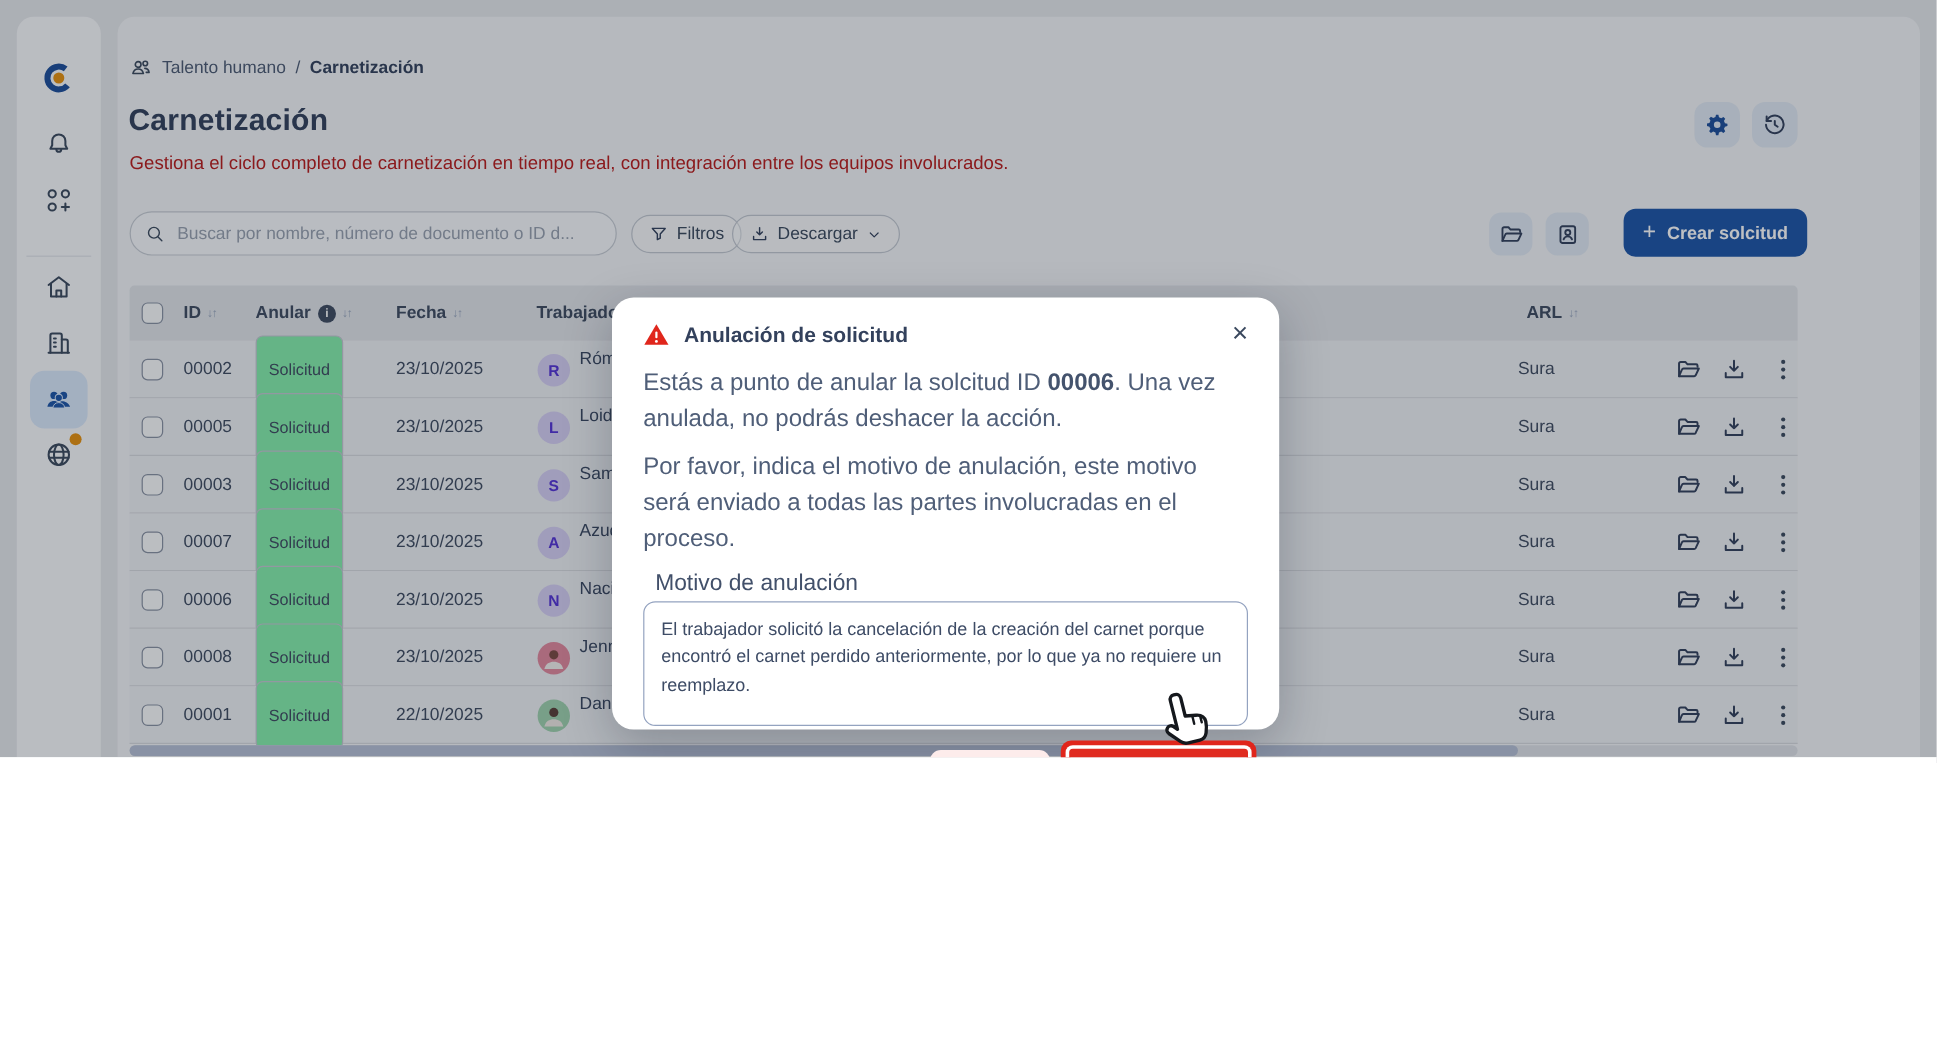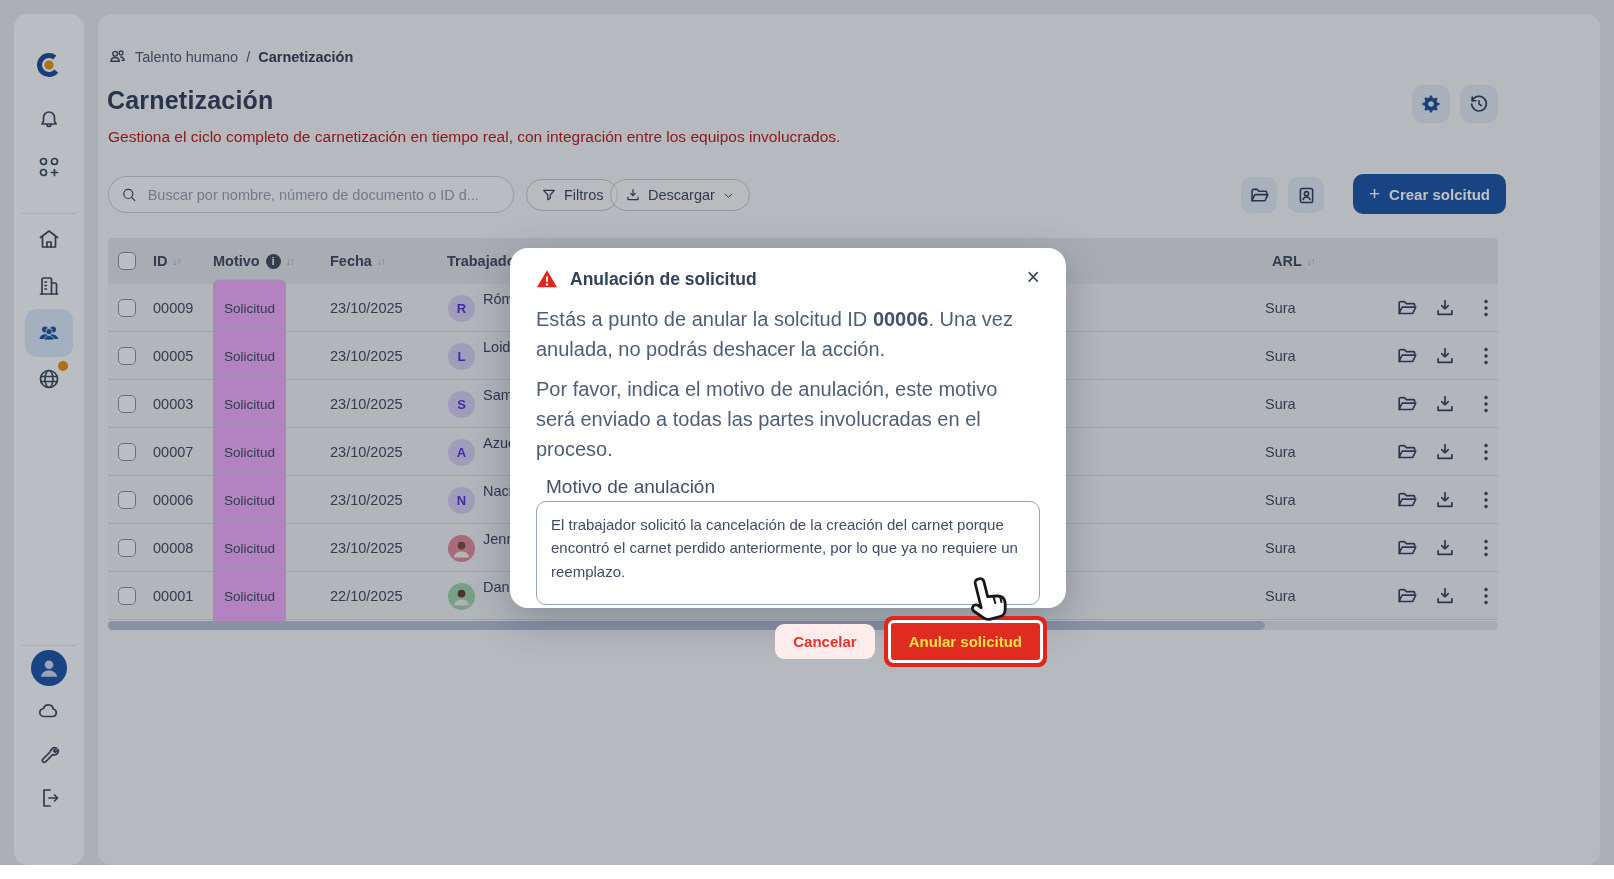--- a/index.html
+++ b/index.html
@@ -1,17 +1,17 @@
 <!DOCTYPE html>
 <html><head>
 <meta charset="utf-8">
 <style>
   html,body{margin:0;padding:0;}
   body{width:1614px;height:879px;font-family:"Liberation Sans",sans-serif;-webkit-font-smoothing:antialiased;}
-  .stage{position:relative;width:1614px;height:865px;background:#e7e9ec;overflow:hidden;}
+  .stage{position:relative;width:1614px;height:631px;background:#e7e9ec;overflow:hidden;}
   .main-panel{position:absolute;left:98px;top:14px;width:1502px;height:851px;background:#f4f6f8;border-radius:14px;}
   
   .sidebar{position:absolute;left:14px;top:14px;width:70px;height:851px;background:#fafbfd;border-radius:14px;}
   .sb-ic{position:absolute;left:23px;width:24px;height:24px;cursor:pointer;}
   .sb-div{position:absolute;left:8px;right:8px;height:1px;background:#e2e5ea;}
   .active-pill{position:absolute;left:11px;width:48px;height:48px;border-radius:12px;background:#dbe9fb;}
   .active-dot{position:absolute;left:44px;width:10px;height:10px;border-radius:50%;background:#e8920f;}
   .sb-avatar{position:absolute;left:17px;width:36px;height:36px;border-radius:50%;background:#1d55a8;display:flex;align-items:center;justify-content:center;}
   
   .crumb{position:absolute;left:108px;top:47px;display:flex;align-items:center;gap:8px;font-size:14.5px;color:#4d5b74;}
@@ -28,21 +28,21 @@
   .tool-sq{position:absolute;top:177px;width:36px;height:36px;border-radius:10px;background:#e1e9f4;display:flex;align-items:center;justify-content:center;cursor:pointer;}
   .create-btn{position:absolute;left:1353px;top:174px;height:40px;padding:0 16px;border-radius:10px;background:#1e56a8;color:#fff;font-size:15px;font-weight:700;display:flex;align-items:center;gap:9px;cursor:pointer;}
   .create-btn .plus{font-size:19px;font-weight:400;}
   
   .thead{position:absolute;left:108px;top:238px;width:1390px;height:46px;background:#e2e5ea;border-radius:4px 4px 0 0;font-size:15px;font-weight:700;color:#3a4860;}
   .trow{position:absolute;left:108px;width:1390px;height:48px;background:#eff1f4;border-bottom:1px solid #d7dade;box-sizing:border-box;}
   .cpos{position:absolute;top:0;height:100%;display:flex;align-items:center;font-size:14.5px;color:#3f4c61;}
   .cb{position:absolute;left:10px;top:50%;margin-top:-9px;width:18px;height:18px;border:1.5px solid #8a93a3;border-radius:5px;background:#fbfcfd;cursor:pointer;box-sizing:border-box;}
   .sort{font-size:10px;color:#9aa7bd;letter-spacing:-1px;margin-left:5px;cursor:pointer;}
   .info-dot{width:15px;height:15px;border-radius:50%;background:#3f4c61;color:#fff;font-size:10px;font-weight:700;display:inline-flex;align-items:center;justify-content:center;margin-left:6px;font-style:normal;}
-  .badge{position:absolute;left:105px;top:50%;transform:translateY(-50%);border:1px solid #c3c8d1;background:#f0abfc;border-radius:6px;padding:20px 10px;font-size:13.5px;color:#3f4c61;}
+  .badge{position:absolute;left:105px;top:50%;transform:translateY(-50%);border:1px solid #c3c8d1;background:#86efac;border-radius:6px;padding:20px 10px;font-size:13.5px;color:#3f4c61;}
   .avatar{position:absolute;left:340px;top:50%;margin-top:-13px;width:27px;height:27px;border-radius:50%;display:flex;align-items:center;justify-content:center;font-size:13px;font-weight:700;}
   .avatar.initial{background:#d6cff4;color:#5433d6;}
   .avatar.photo-pink{background:#e2899e;}
   .avatar.photo-green{background:#9fd2ae;}
   .worker{position:absolute;left:375px;top:6px;line-height:17.5px;}
   .wname{font-size:14.5px;color:#3a4860;}
   .wdoc{font-size:13.5px;color:#4d5b74;}
   .act{position:absolute;top:50%;margin-top:-11px;width:22px;height:22px;cursor:pointer;}
   .hscroll{position:absolute;left:108px;top:621px;width:1390px;height:9px;border-radius:5px;background:#e0e3e8;}
   .hthumb{width:1157px;height:9px;border-radius:5px;background:#b7c1d6;cursor:grab;}
@@ -200,40 +200,40 @@
     <span>Crear solcitud</span>
   </div>
 
   <div class="thead">
     <span class="cb"></span>
     <span class="cpos" style="left:45px">
         <span>ID</span>
         <span class="sort">↓↑</span>
       </span>
     <span class="cpos" style="left:105px">
-        <span>Motivo</span>
+        <span>Anular</span>
         <i class="info-dot">i</i>
         <span class="sort">↓↑</span>
       </span>
     <span class="cpos" style="left:222px">
         <span>Fecha</span>
         <span class="sort">↓↑</span>
       </span>
     <span class="cpos" style="left:339px">
         <span>Trabajador</span>
       </span>
     <span class="cpos" style="left:1164px">
         <span>ARL</span>
         <span class="sort">↓↑</span>
       </span>
   </div>
 
   <div class="trow" style="top:284px">
     <span class="cb"></span>
-    <span class="cpos" style="left:45px">00009</span>
+    <span class="cpos" style="left:45px">00002</span>
     <span class="badge">Solicitud</span>
     <span class="cpos" style="left:222px">23/10/2025</span>
     <span class="avatar initial">R</span>
     <span class="worker"><span class="wname">Róm</span><span class="wdoc">3453</span></span>
     <span class="cpos" style="left:1157px">Sura</span>
     <svg class="act" style="left:1288px" viewBox="0 0 24 24">
         <path class="ic-b" d="M3.5 18V6.5A1.5 1.5 0 0 1 5 5h4.2l2 2.2H19a1.3 1.3 0 0 1 1.3 1.3v1"></path>
         <path class="ic-b" d="M3.5 18l2.6-6a1.6 1.6 0 0 1 1.5-1h13.9l-2.9 6.2a1.5 1.5 0 0 1-1.4.8z"></path>
       </svg>
     <svg class="act" style="left:1326px" viewBox="0 0 24 24">

